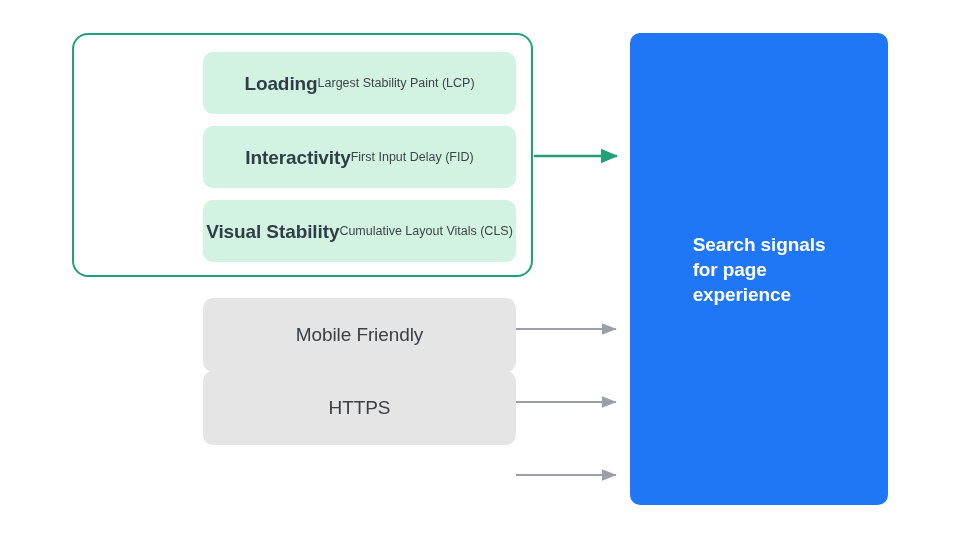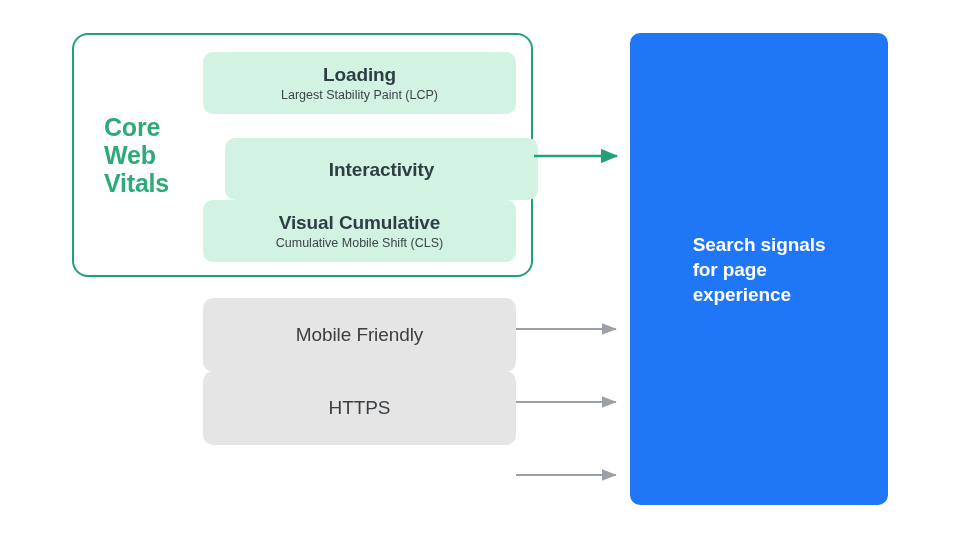--- a/index.html
+++ b/index.html
@@ -47,26 +47,25 @@
   
   .metric-card {
     position: absolute;
     left: 203px;
     width: 313px;
     height: 62px;
     background: #d3f3e2;
     border-radius: 10px;
     box-sizing: border-box;
     display: flex;
-    flex-direction: column;
     align-items: center;
     justify-content: center;
   }
   .metric-card.c1 { top: 52px; }
-  .metric-card.c2 { top: 138px; margin-left: 22px; }
+  .metric-card.c2 { top: 126px; }
   .metric-card.c3 { top: 200px; }
 
   .metric-title {
     color: #2f3e46;
     font-size: 19px;
     font-weight: bold;
     line-height: 23px;
     letter-spacing: -0.1px;
   }
   .metric-sub {
@@ -132,36 +131,34 @@
     pointer-events: none;
   }
 </style>
 </head>
 <body>
 
 <div class="canvas">
 
   <div class="cwv-container"></div>
 
-  <div class="cwv-label" style="white-space: pre-line;">Core
-Web
-Vitals</div>
 
   <div class="metric-card c1">
     <div class="metric-title">Loading</div>
     <div class="metric-sub">Largest Stability Paint (LCP)</div>
   </div>
 
   <div class="metric-card c2">
     <div class="metric-title">Interactivity</div>
+    <div class="metric-sub">First Input Delay (FID)</div>
   </div>
 
   <div class="metric-card c3">
-    <div class="metric-title">Visual Cumulative</div>
-    <div class="metric-sub">Cumulative Mobile Shift (CLS)</div>
+    <div class="metric-title">Visual Stability</div>
+    <div class="metric-sub">Cumulative Layout Vitals (CLS)</div>
   </div>
 
   <div class="gray-box g1">
     <span class="gray-label">Mobile Friendly</span>
   </div>
 
   <div class="gray-box g2">
     <span class="gray-label">HTTPS</span>
   </div>
 

